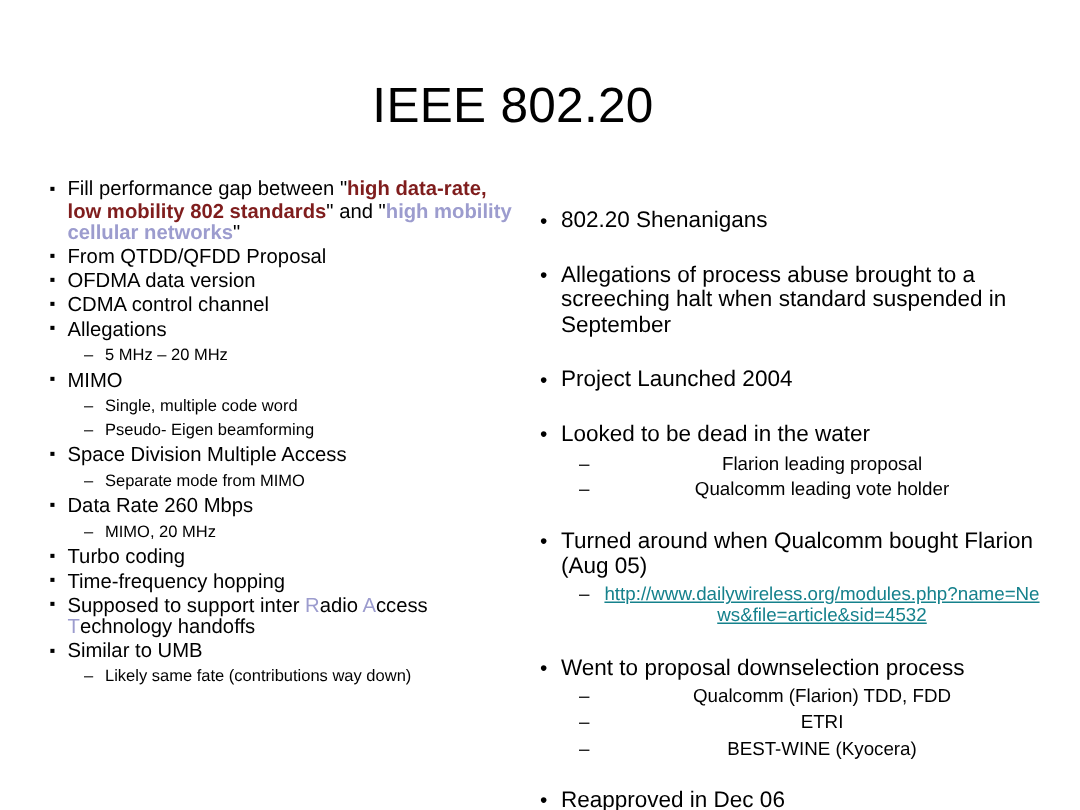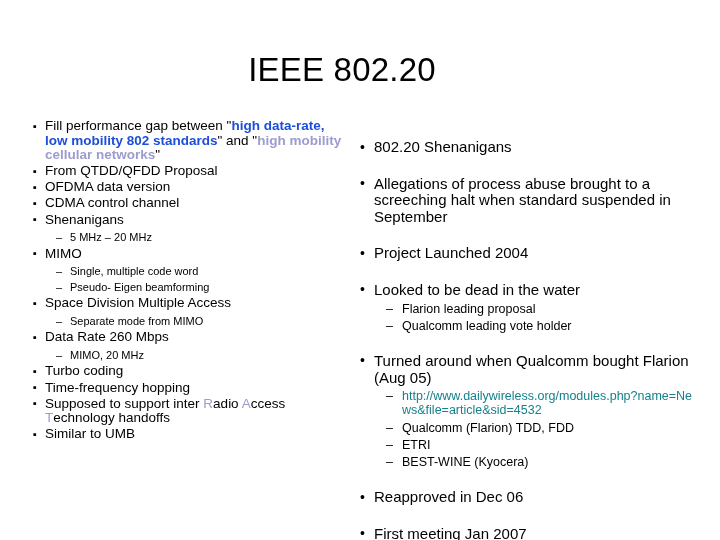--- a/index.html
+++ b/index.html
@@ -118,49 +118,50 @@
   }
   #right-column li.lvl2::before {
     content: "\2013";
     position: absolute;
     left: 0px;
     top: 0px;
     font-size: 12.5px;
     line-height: 14.2px;
     color: #000;
   }
-  #right-column .sub-wrap { margin: 0; padding: 0; list-style: none; }
+  #right-column .sub-wrap { margin: 0; padding: 0; list-style: none; text-align: center; }
 
   
   .hl {
     color: #9c9cce;
     font-weight: bold;
   }
   .hl-plain {
     color: #9c9cce;
   }
   a.weblink, .weblink {
     color: #15818c;
+    text-decoration: underline;
     word-break: break-all;
   }
 </style>
 </head>
 <body>
 
 <div id="slide">
 
   <div id="slide-title">IEEE 802.20</div>
 
   <div class="column" id="left-column">
     <ul class="lvl" id="left-list">
-        <li class="bullet lvl1"><span>Fill performance gap between "</span><span class="hl" style="color: #1d4ed8;">high data-rate, low mobility 802 standards</span><span>" and "</span><span class="hl" style="color: rgb(156, 156, 206);">high mobility cellular networks</span><span>"</span></li>
+        <li class="bullet lvl1"><span>Fill performance gap between "</span><span class="hl" style="color: #7f1d1d;">high data-rate, low mobility 802 standards</span><span>" and "</span><span class="hl" style="color: rgb(156, 156, 206);">high mobility cellular networks</span><span>"</span></li>
         <li class="bullet lvl1"><span>From QTDD/QFDD Proposal</span></li>
         <li class="bullet lvl1"><span>OFDMA data version</span></li>
         <li class="bullet lvl1"><span>CDMA control channel</span></li>
-        <li class="bullet lvl1"><span>Shenanigans</span></li>
+        <li class="bullet lvl1"><span>Allegations</span></li>
         <ul class="sub-wrap">
           <li class="bullet lvl2"><span>5 MHz – 20 MHz</span></li>
         </ul>
         <li class="bullet lvl1"><span>MIMO</span></li>
         <ul class="sub-wrap">
           <li class="bullet lvl2"><span>Single, multiple code word</span></li>
           <li class="bullet lvl2"><span>Pseudo- Eigen beamforming</span></li>
         </ul>
         <li class="bullet lvl1"><span>Space Division Multiple Access</span></li>
         <ul class="sub-wrap">
@@ -168,38 +169,40 @@
         </ul>
         <li class="bullet lvl1"><span>Data Rate 260 Mbps</span></li>
         <ul class="sub-wrap">
           <li class="bullet lvl2"><span>MIMO, 20 MHz</span></li>
         </ul>
         <li class="bullet lvl1"><span>Turbo coding</span></li>
         <li class="bullet lvl1"><span>Time-frequency hopping</span></li>
         <li class="bullet lvl1"><span>Supposed to support inter </span><span class="hl-plain" style="color: rgb(156, 156, 206);">R</span><span>adio </span><span class="hl-plain" style="color: rgb(156, 156, 206);">A</span><span>ccess </span><span class="hl-plain" style="color: rgb(156, 156, 206);">T</span><span>echnology handoffs</span></li>
         <li class="bullet lvl1"><span>Similar to UMB</span></li>
         <ul class="sub-wrap">
+          <li class="bullet lvl2"><span>Likely same fate (contributions way down)</span></li>
         </ul>
       </ul>
   </div>
 
   <div class="column" id="right-column">
     <ul class="lvl" id="right-list">
         <li class="bullet lvl1"><span>802.20 Shenanigans</span></li>
         <li class="bullet lvl1"><span>Allegations of process abuse brought to a screeching halt when standard suspended in September</span></li>
         <li class="bullet lvl1"><span>Project Launched 2004</span></li>
         <li class="bullet lvl1"><span>Looked to be dead in the water</span></li>
         <ul class="sub-wrap">
           <li class="bullet lvl2"><span>Flarion leading proposal</span></li>
           <li class="bullet lvl2"><span>Qualcomm leading vote holder</span></li>
         </ul>
         <li class="bullet lvl1"><span>Turned around when Qualcomm bought Flarion (Aug 05)</span></li>
         <ul class="sub-wrap">
           <li class="bullet lvl2"><span class="weblink" style="color: rgb(21, 129, 140);">http://www.dailywireless.org/modules.php?name=News&amp;file=article&amp;sid=4532</span></li>
         </ul>
+        <li class="bullet lvl1"><span>Went to proposal downselection process</span></li>
         <ul class="sub-wrap">
           <li class="bullet lvl2"><span>Qualcomm (Flarion) TDD, FDD</span></li>
           <li class="bullet lvl2"><span>ETRI</span></li>
           <li class="bullet lvl2"><span>BEST-WINE (Kyocera)</span></li>
         </ul>
         <li class="bullet lvl1"><span>Reapproved in Dec 06</span></li>
         <li class="bullet lvl1"><span>First meeting Jan 2007</span></li>
       </ul>
   </div>
 

